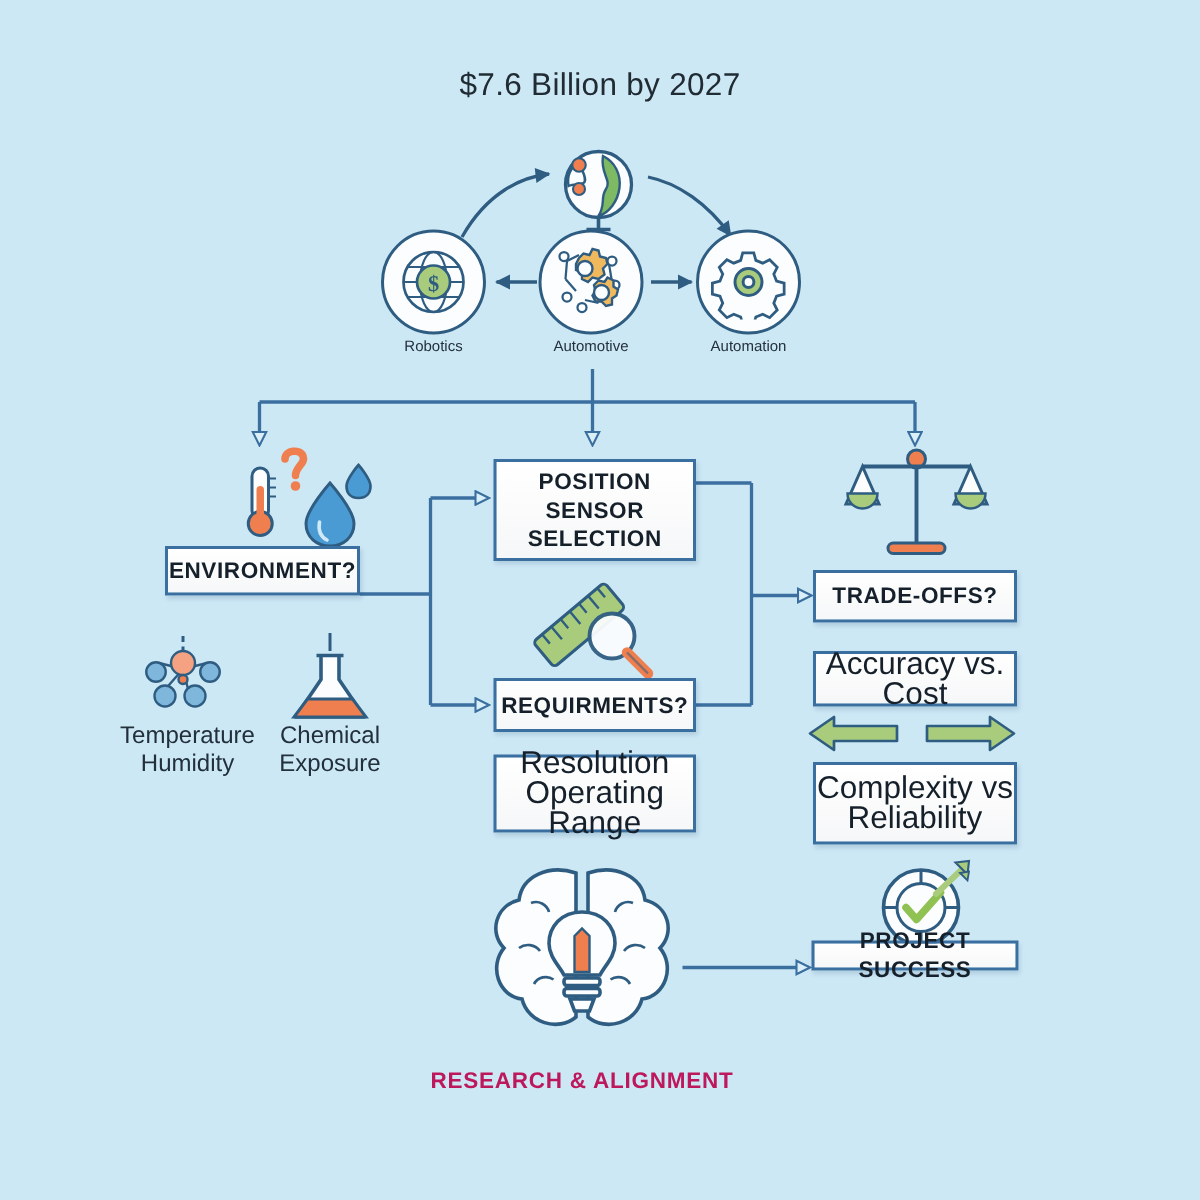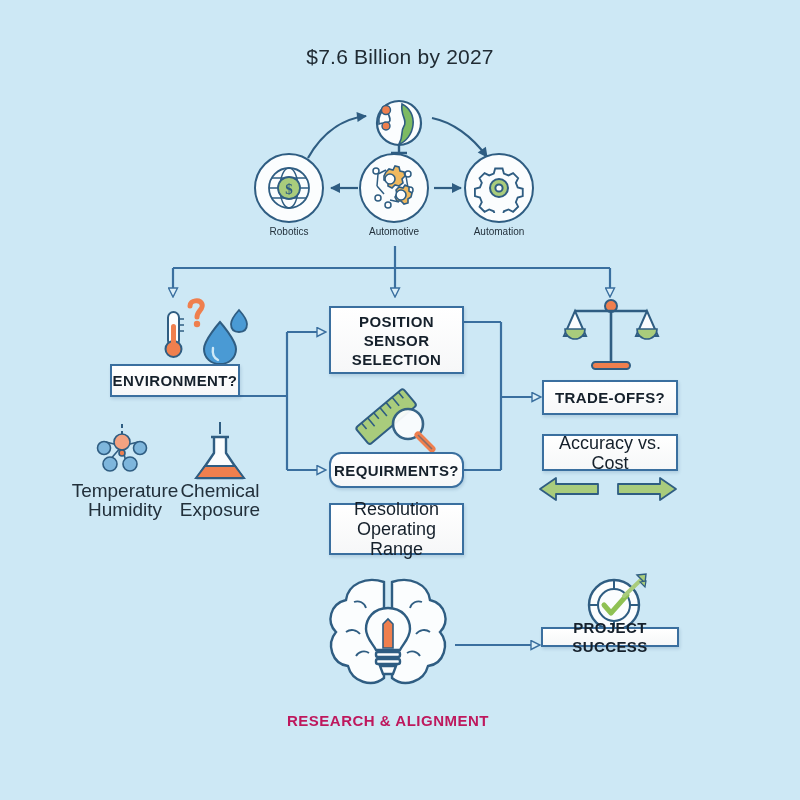--- a/index.html
+++ b/index.html
@@ -64,27 +64,27 @@
     background: linear-gradient(180deg,#ffffff 0%,#f6f7f8 100%);
     border: 2px solid #3a6f9f;
     display: flex;
     align-items: center;
     justify-content: center;
     text-align: center;
     color: #15202b;
     box-shadow: 1px 2px 3px rgba(30,70,110,.16);
   }
   .box-strong { font-weight: bold; font-size: 15px; letter-spacing: .4px; line-height: 19px; }
-  .box-plain  { font-weight: normal; font-size: 18px; line-height: 20px; }
+  .box-plain  { font-weight: normal; font-size: 21px; line-height: 20px; }
 
   
   .caption {
     position: absolute;
     text-align: center;
-    font-size: 19px;
+    font-size: 16px;
     line-height: 19px;
     color: #22303b;
   }
   .caption-bold {
     position: absolute;
     text-align: center;
     font-weight: bold;
     font-size: 15px;
     letter-spacing: .5px;
     color: #be185d;
@@ -336,39 +336,45 @@
   </div>
 
   <div class="box box-strong" style="left:110px;top:364px;width:130px;height:33px;">
     <span>ENVIRONMENT?</span>
   </div>
 
   <div class="box box-strong" style="left:329px;top:306px;width:135px;height:68px;">
     <span>POSITION SENSOR SELECTION</span>
   </div>
 
-  <div class="box box-strong" style="left:329px;top:452px;width:135px;height:36px;border-radius:12px;">
+  <div class="box box-strong" style="left:329px;top:452px;width:135px;height:36px;">
     <span>REQUIRMENTS?</span>
   </div>
 
   <div class="box box-plain" style="left:329px;top:503px;width:135px;height:52px;">
     <div>
       <div>Resolution</div>
       <div>Operating Range</div>
     </div>
   </div>
 
   <div class="box box-strong" style="left:542px;top:380px;width:136px;height:35px;">
     <span>TRADE-OFFS?</span>
   </div>
 
   <div class="box box-plain" style="left:542px;top:434px;width:136px;height:37px;">
     <span>Accuracy vs. Cost</span>
   </div>
 
+  <div class="box box-plain" style="left:542px;top:508px;width:136px;height:55px;">
+    <div>
+      <div>Complexity vs</div>
+      <div>Reliability</div>
+    </div>
+  </div>
 
   <div class="box box-strong" style="left:541px;top:627px;width:138px;height:20px;">
     <span>PROJECT SUCCESS</span>
   </div>
 
   <div class="caption-bold" style="left:268px;top:712px;width:240px;">RESEARCH &amp; ALIGNMENT</div>
 
 </div>
 
 </body></html>

